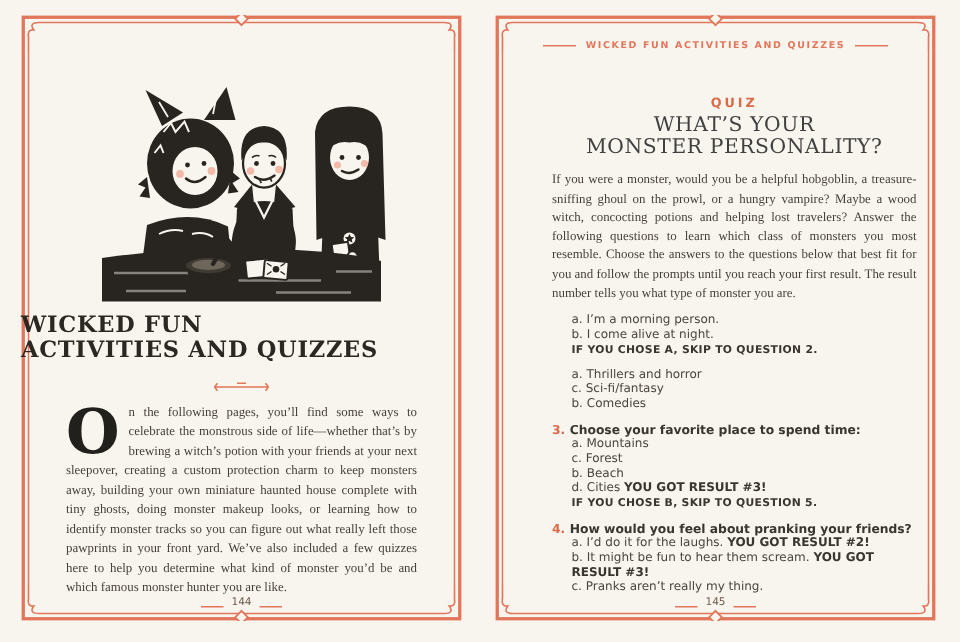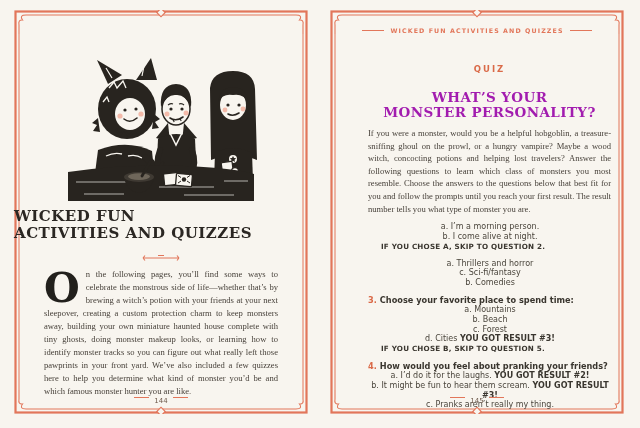--- a/index.html
+++ b/index.html
@@ -19,42 +19,42 @@
   .lp-title{position:absolute;left:0;right:0;top:198px;
     font-family:"DejaVu Serif",serif;font-weight:bold;color:#2B2723;
     font-size:15px;line-height:17px;letter-spacing:.5px;}
   .divider{position:absolute;left:0;right:0;top:244px;display:flex;justify-content:center;}
   .body-text{position:absolute;left:30px;width:234px;top:258px;
     font-family:"Liberation Serif",serif;font-size:8.6px;line-height:13px;
     color:#453F38;text-align:justify;}
   .dropcap{float:left;font-family:"DejaVu Serif",serif;font-weight:bold;
     font-size:41px;line-height:34px;color:#22201C;margin:3px 6px 0 0;}
   .pagenum{position:absolute;left:0;right:0;bottom:9px;display:flex;
-    align-items:flex-start;justify-content:center;gap:5px;
+    align-items:flex-end;justify-content:center;gap:5px;
     font-family:"DejaVu Sans",sans-serif;font-size:7px;color:#6E5A4C;}
   .pagenum .dash{width:15px;height:1px;background:#E2765A;}
 
   
   .running-header{position:absolute;left:0;right:0;top:17px;display:flex;
     align-items:center;justify-content:center;gap:6px;
     font-family:"DejaVu Sans",sans-serif;font-weight:bold;font-size:6.3px;
     letter-spacing:1.1px;color:#E2765A;}
   .running-header .dash{width:22px;height:1px;background:#E2765A;}
   .rp-content{position:absolute;left:38px;right:13px;top:54px;}
   .kicker{text-align:center;font-family:"DejaVu Sans",sans-serif;font-weight:bold;
     font-size:8.5px;letter-spacing:2px;color:#DA6A48;}
-  .rp-title{text-align:center;font-family:"DejaVu Serif",serif;font-weight:bold;
-    font-size:13.5px;line-height:15px;letter-spacing:.4px;color:#a21caf;margin-top:16px;}
+  .rp-title{text-align:center;font-family:"DejaVu Serif",serif;font-weight:normal;
+    font-size:13.5px;line-height:15px;letter-spacing:.4px;color:#404040;margin-top:2px;}
   .intro{margin-top:7px;font-family:"Liberation Serif",serif;font-size:8.6px;
     line-height:12.6px;color:#453F38;text-align:justify;}
   .questions{margin-top:7px;font-family:"DejaVu Sans",sans-serif;}
   .question{margin-bottom:7px;}
   .qline{font-size:8.2px;font-weight:bold;color:#3A362F;line-height:10px;}
   .qnum{color:#DA6A48;margin-right:3px;}
-  .opt{margin-left:1px;font-size:8px;color:#4A453C;line-height:9.8px;text-align:center;}
+  .opt{margin-left:13px;font-size:8px;color:#4A453C;line-height:9.8px;}
   .opt .result{font-weight:bold;color:#3A362F;}
   .skip{margin-left:13px;font-size:7.2px;font-weight:bold;color:#3A362F;
     line-height:9.8px;letter-spacing:.2px;}
 </style>
 </head>
 <body>
 
 <div class="page left">
 
   <svg class="frame" viewBox="0 0 294 404">
@@ -208,22 +208,22 @@
         <div class="opt"><span>a. Thrillers and horror</span><span class="result"></span></div>
         <div class="opt"><span>c. Sci-fi/fantasy</span><span class="result"></span></div>
         <div class="opt"><span>b. Comedies</span><span class="result"></span></div>
       </div>
 
       <div class="question">
         <div class="qline">
           <span class="qnum">3.</span><span>Choose your favorite place to spend time:</span>
         </div>
         <div class="opt"><span>a. Mountains</span><span class="result"></span></div>
+        <div class="opt"><span>c. Forest</span><span class="result"></span></div>
         <div class="opt"><span>b. Beach</span><span class="result"></span></div>
-        <div class="opt"><span>c. Forest</span><span class="result"></span></div>
         <div class="opt"><span>d. Cities </span><span class="result">YOU GOT RESULT #3!</span></div>
         <div class="skip">IF YOU CHOSE B, SKIP TO QUESTION 5.</div>
       </div>
 
       <div class="question">
         <div class="qline">
           <span class="qnum">4.</span><span>How would you feel about pranking your friends?</span>
         </div>
         <div class="opt"><span>a. I’d do it for the laughs. </span><span class="result">YOU GOT RESULT #2!</span></div>
         <div class="opt"><span>b. It might be fun to hear them scream. </span><span class="result">YOU GOT RESULT #3!</span></div>

